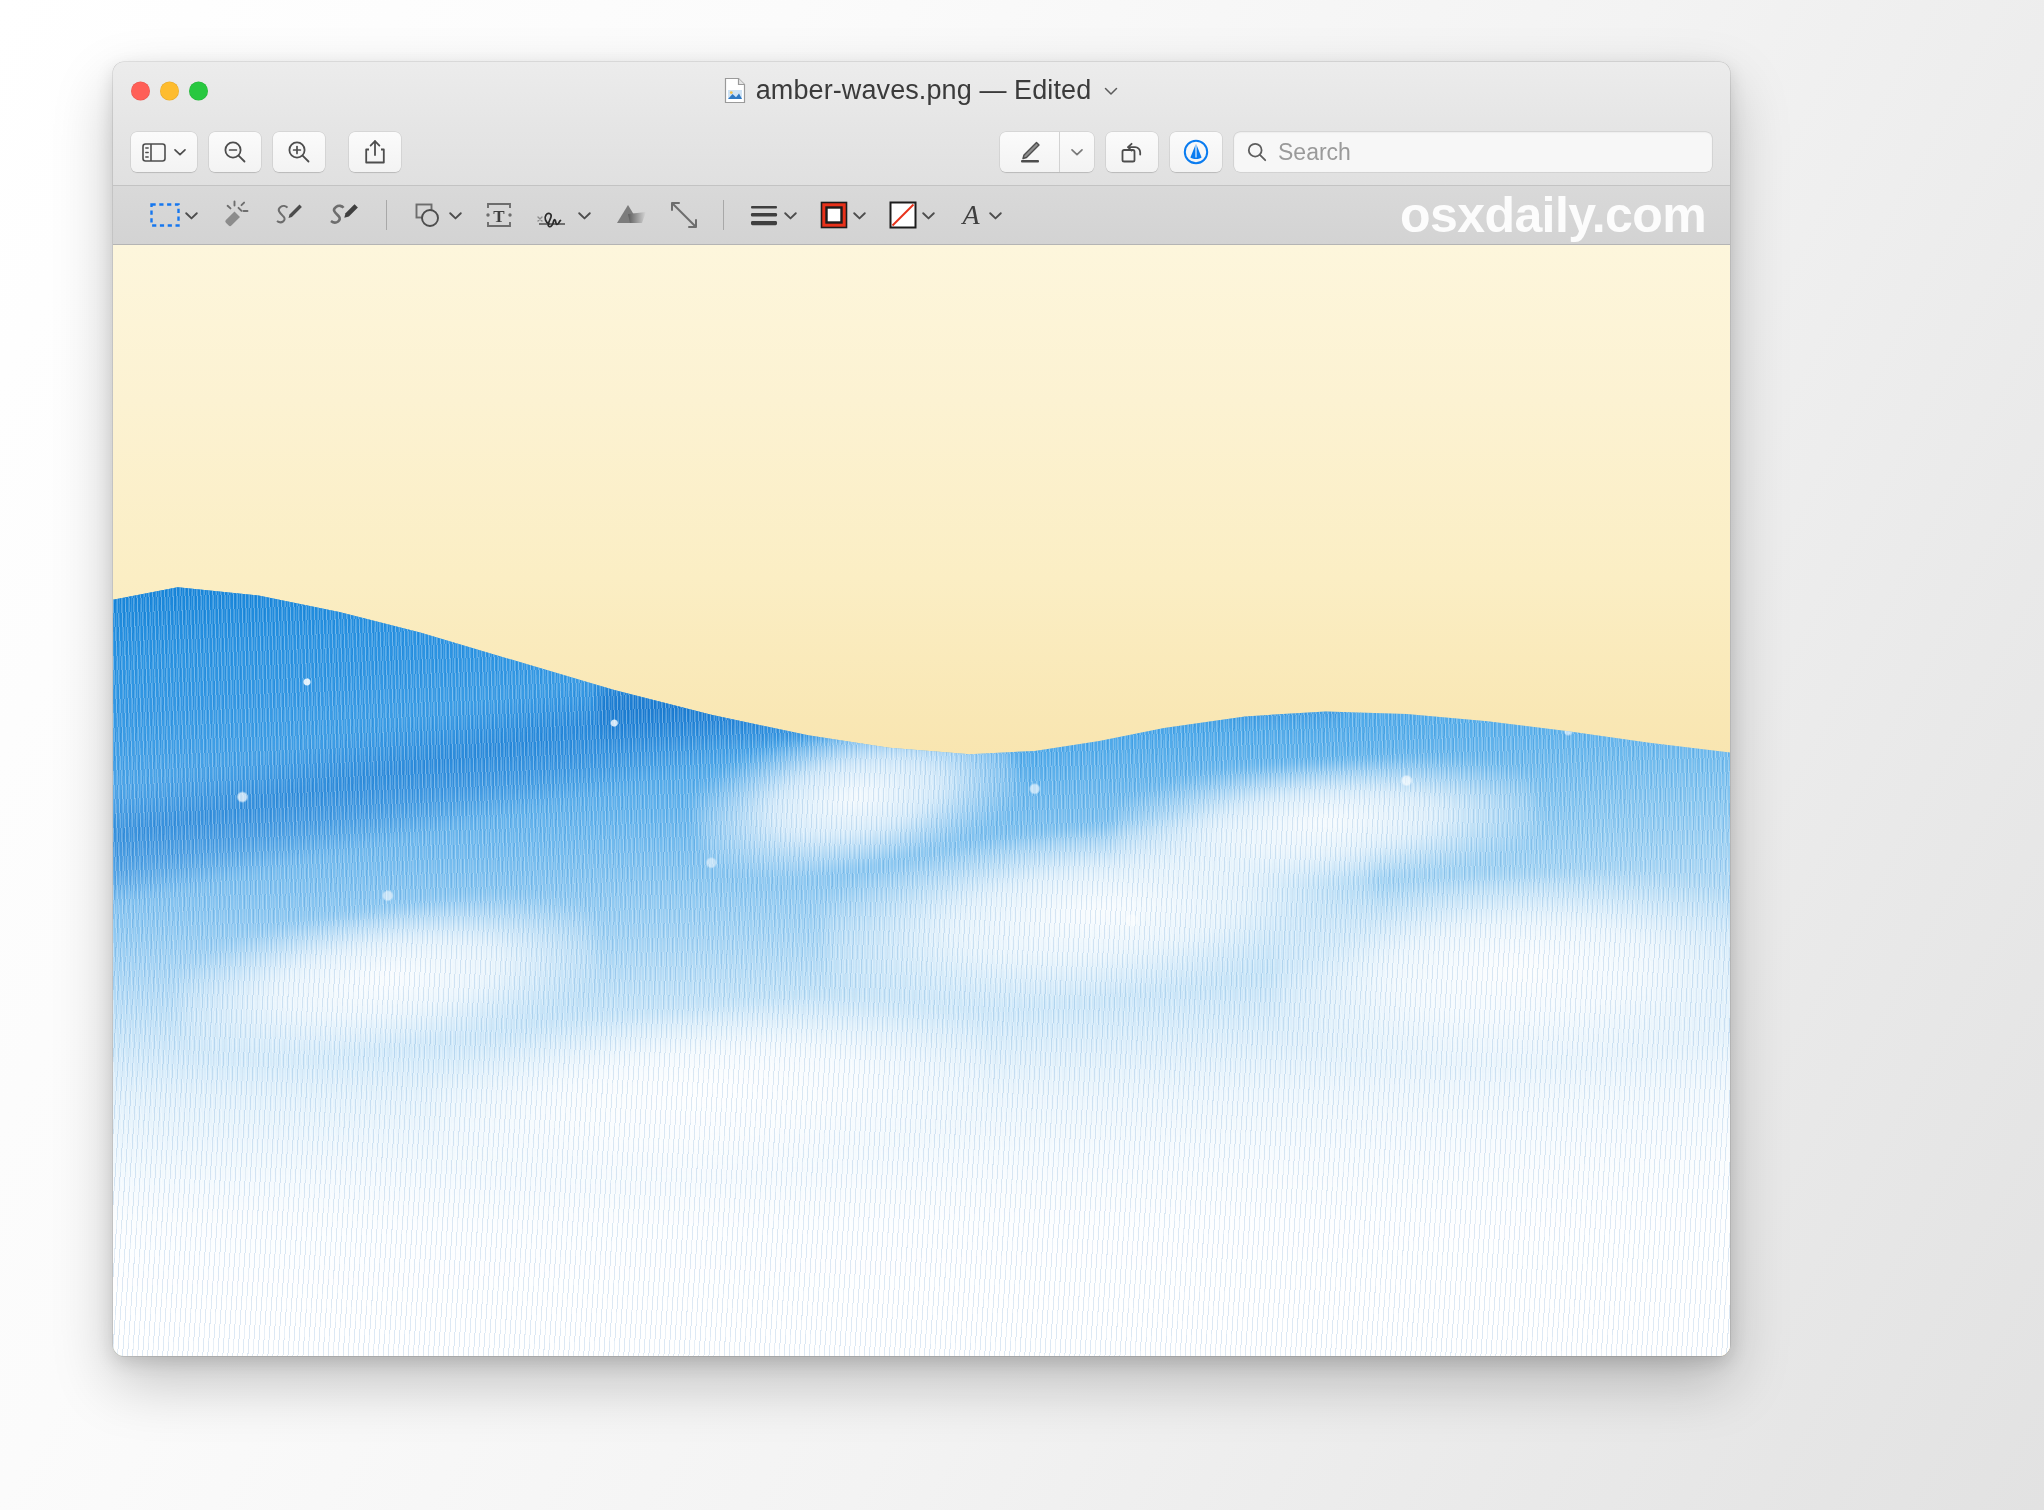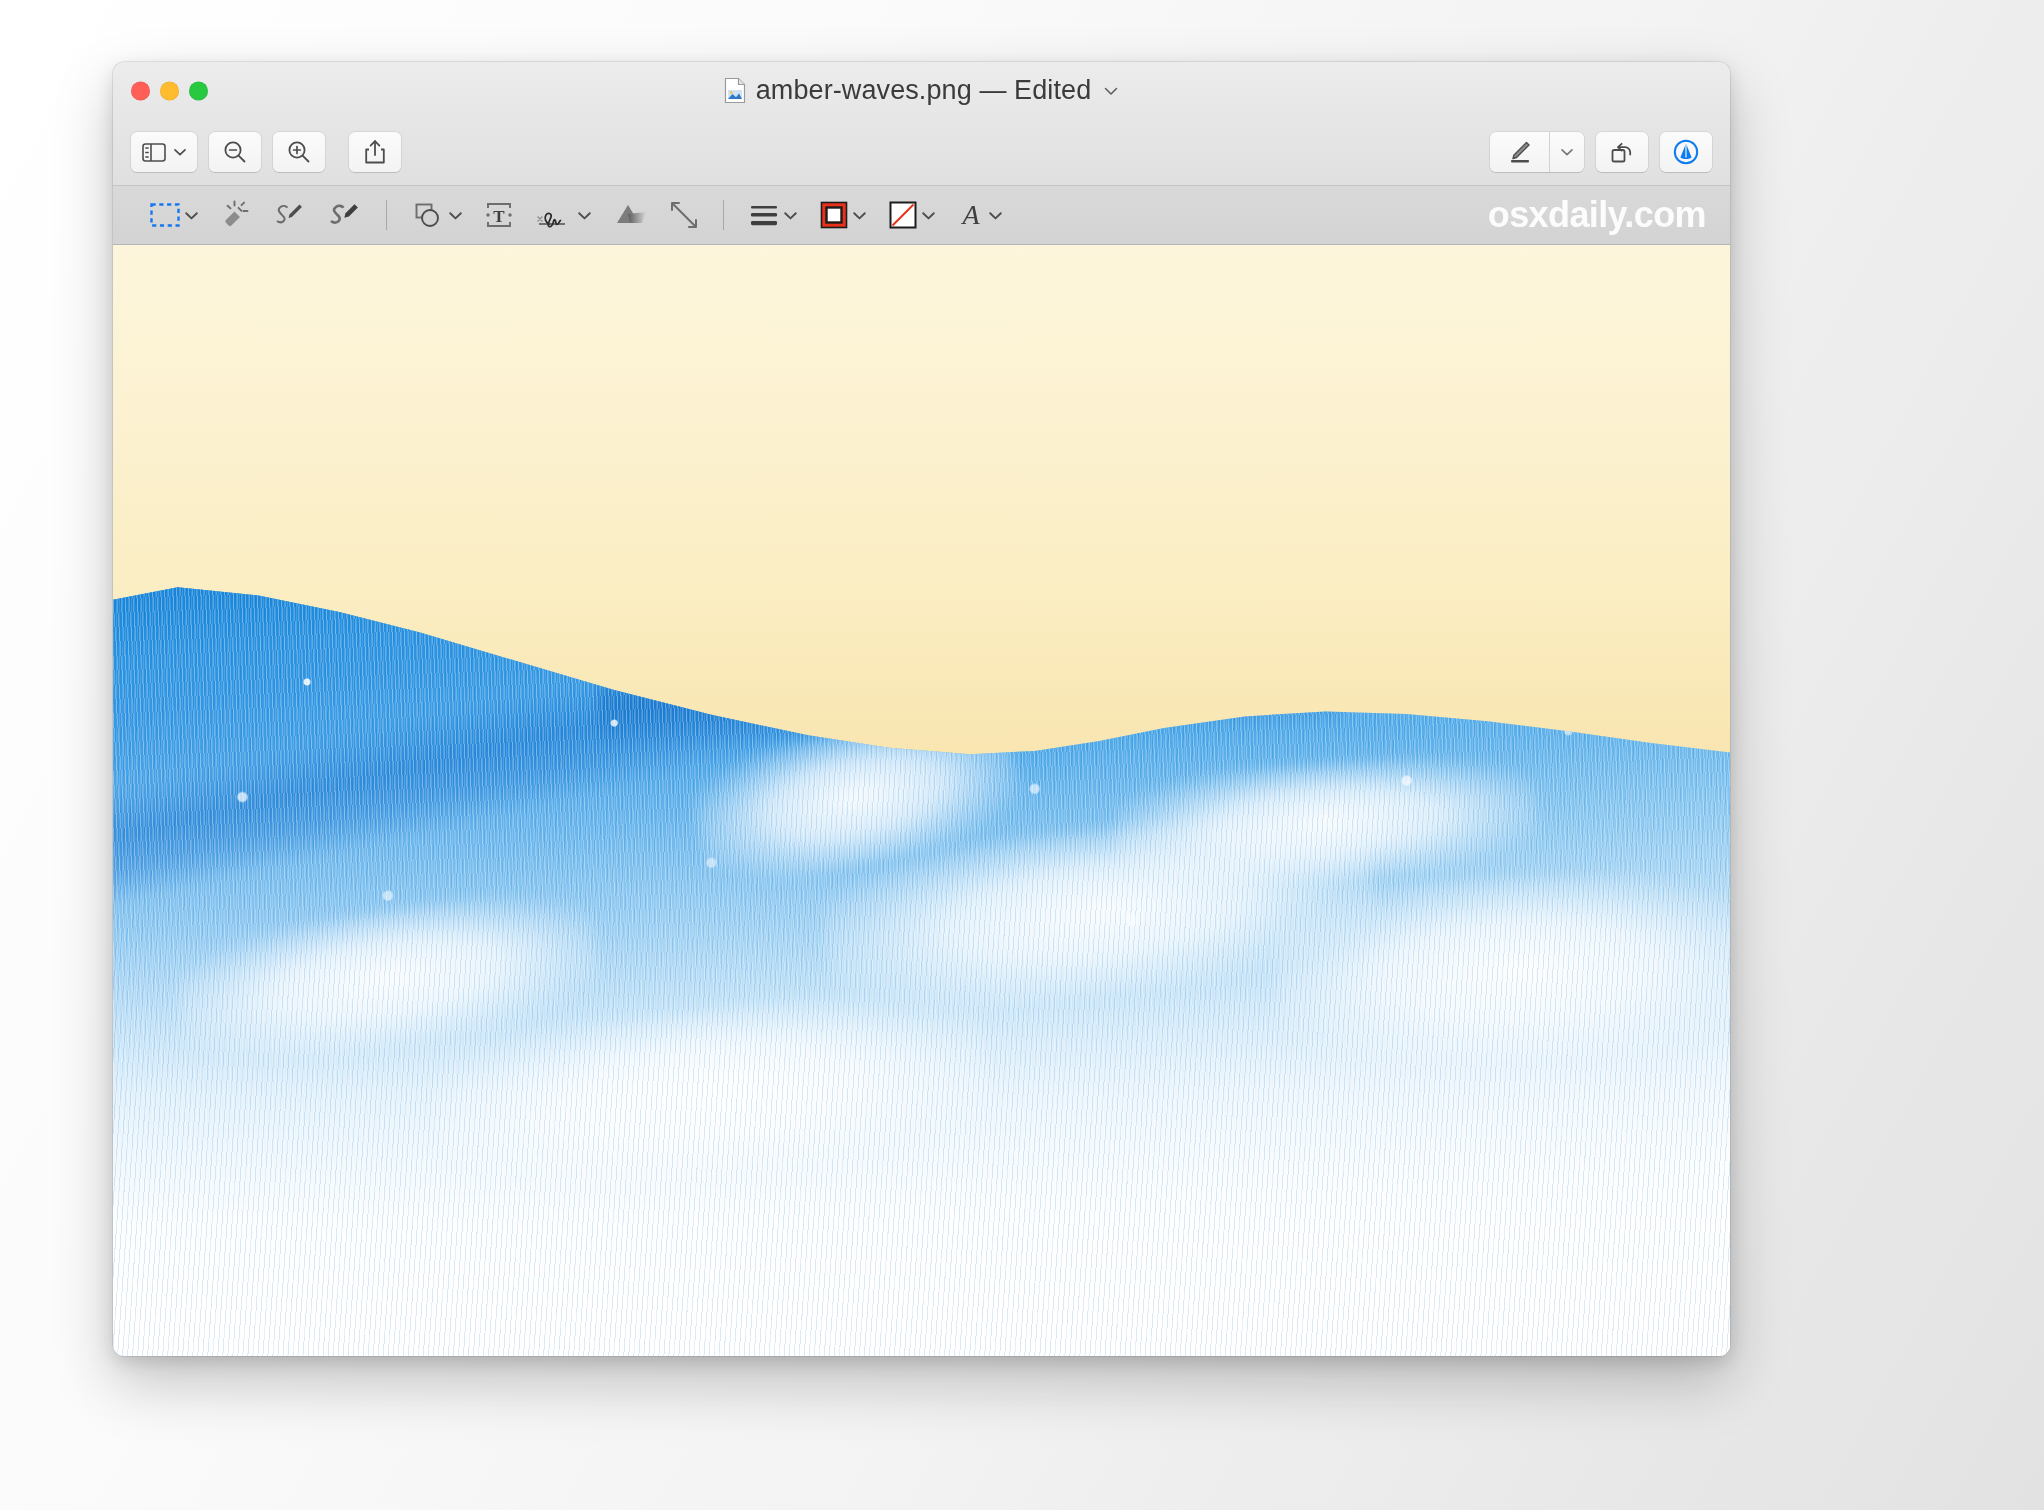--- a/index.html
+++ b/index.html
@@ -174,21 +174,21 @@
     height: 30px;
     background: #a8a8a8;
     margin: 0 14px;
     flex: 0 0 1px;
   }
   .watermark {
     position: absolute;
     right: 24px;
     top: 50%;
     transform: translateY(-50%);
-    font-size: 36px;
+    font-size: 50px;
     font-weight: bold;
     color: #ffffff;
     letter-spacing: -0.6px;
     opacity: 0.95;
   }
 
   
   .content {
     flex: 1 1 auto;
     position: relative;
@@ -468,20 +468,29 @@
       <div class="tb-btn">
         <span>
           <svg width="28" height="28" viewBox="0 0 28 28">
             <circle cx="14" cy="14" r="11.2" fill="none" stroke="#0a7cf0" stroke-width="2"></circle>
             <path d="M14 5.6l5.6 13.8c-3.6 2.2-7.6 2.2-11.2 0z" fill="#0a7cf0"></path>
             <path d="M14 5.6v13.8" stroke="#ffffff" stroke-width="1.1"></path>
           </svg>
         </span>
       </div>
 
+      <div class="search-field">
+        <span>
+          <svg width="22" height="22" viewBox="0 0 22 22">
+            <circle cx="9.2" cy="9.2" r="6.4" fill="none" stroke="#5d5d5d" stroke-width="1.8"></circle>
+            <line x1="13.9" y1="13.9" x2="19.2" y2="19.2" stroke="#5d5d5d" stroke-width="1.8" stroke-linecap="round"></line>
+          </svg>
+        </span>
+        <span class="search-placeholder">Search</span>
+      </div>
     </div>
   </div>
 
   <div class="markup-bar">
 
     <div class="mk-item">
       <span>
         <svg width="30" height="26" viewBox="0 0 30 26">
           <rect x="1.5" y="2.5" width="27" height="21" fill="none" stroke="#1677ef" stroke-width="2.4" stroke-dasharray="4.2 3.6"></rect>
         </svg>

